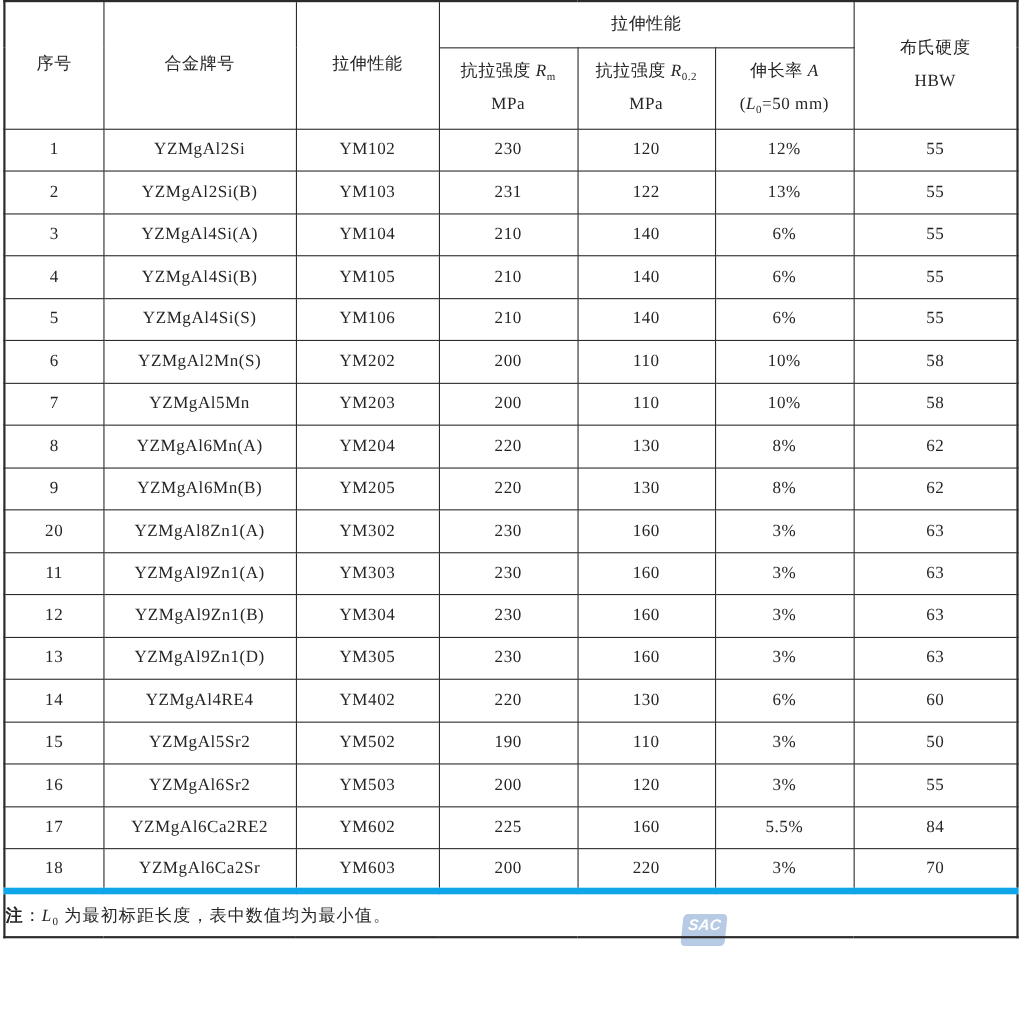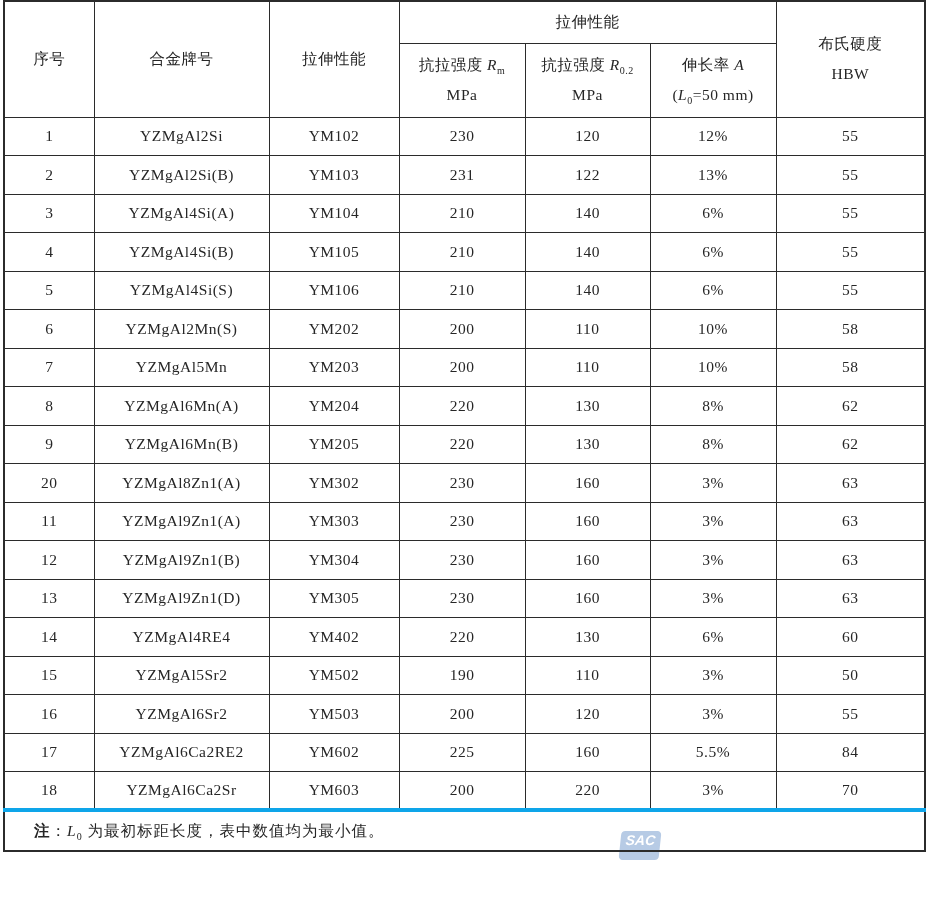--- a/index.html
+++ b/index.html
@@ -19,22 +19,22 @@
   }
   .props th,.props td{
     border:1px solid #2b2b2b;text-align:center;vertical-align:middle;
     font-weight:normal;font-size:15.5px;padding:0;letter-spacing:0.5px;
   }
   thead tr.hdr-top{height:42px;}
   thead tr.hdr-sub{height:74px;}
   thead th{line-height:1.95;}
   tbody tr{height:38.5px;}
   tfoot td.note-cell{
-    text-align:left;padding-left:29px;height:38px;
-    border-top:4px solid #0ea5e9;letter-spacing:1px;
+    text-align:left;height:38px;
+    border-top:6px solid #0ea5e9;letter-spacing:1px;
   }
   .note-cell b{font-weight:bold;}
   sub{font-size:10px;line-height:0;}
   i{font-style:italic;font-family:"Liberation Serif","DejaVu Serif",serif;}
   .watermark{
     position:absolute;left:620px;top:831px;width:40px;height:29px;
     border-radius:4px;z-index:-1;text-align:center;
     font-family:"Liberation Sans","DejaVu Sans",sans-serif;
     font-style:italic;font-weight:bold;font-size:14px;line-height:18px;
     transform:skewX(-6deg);

